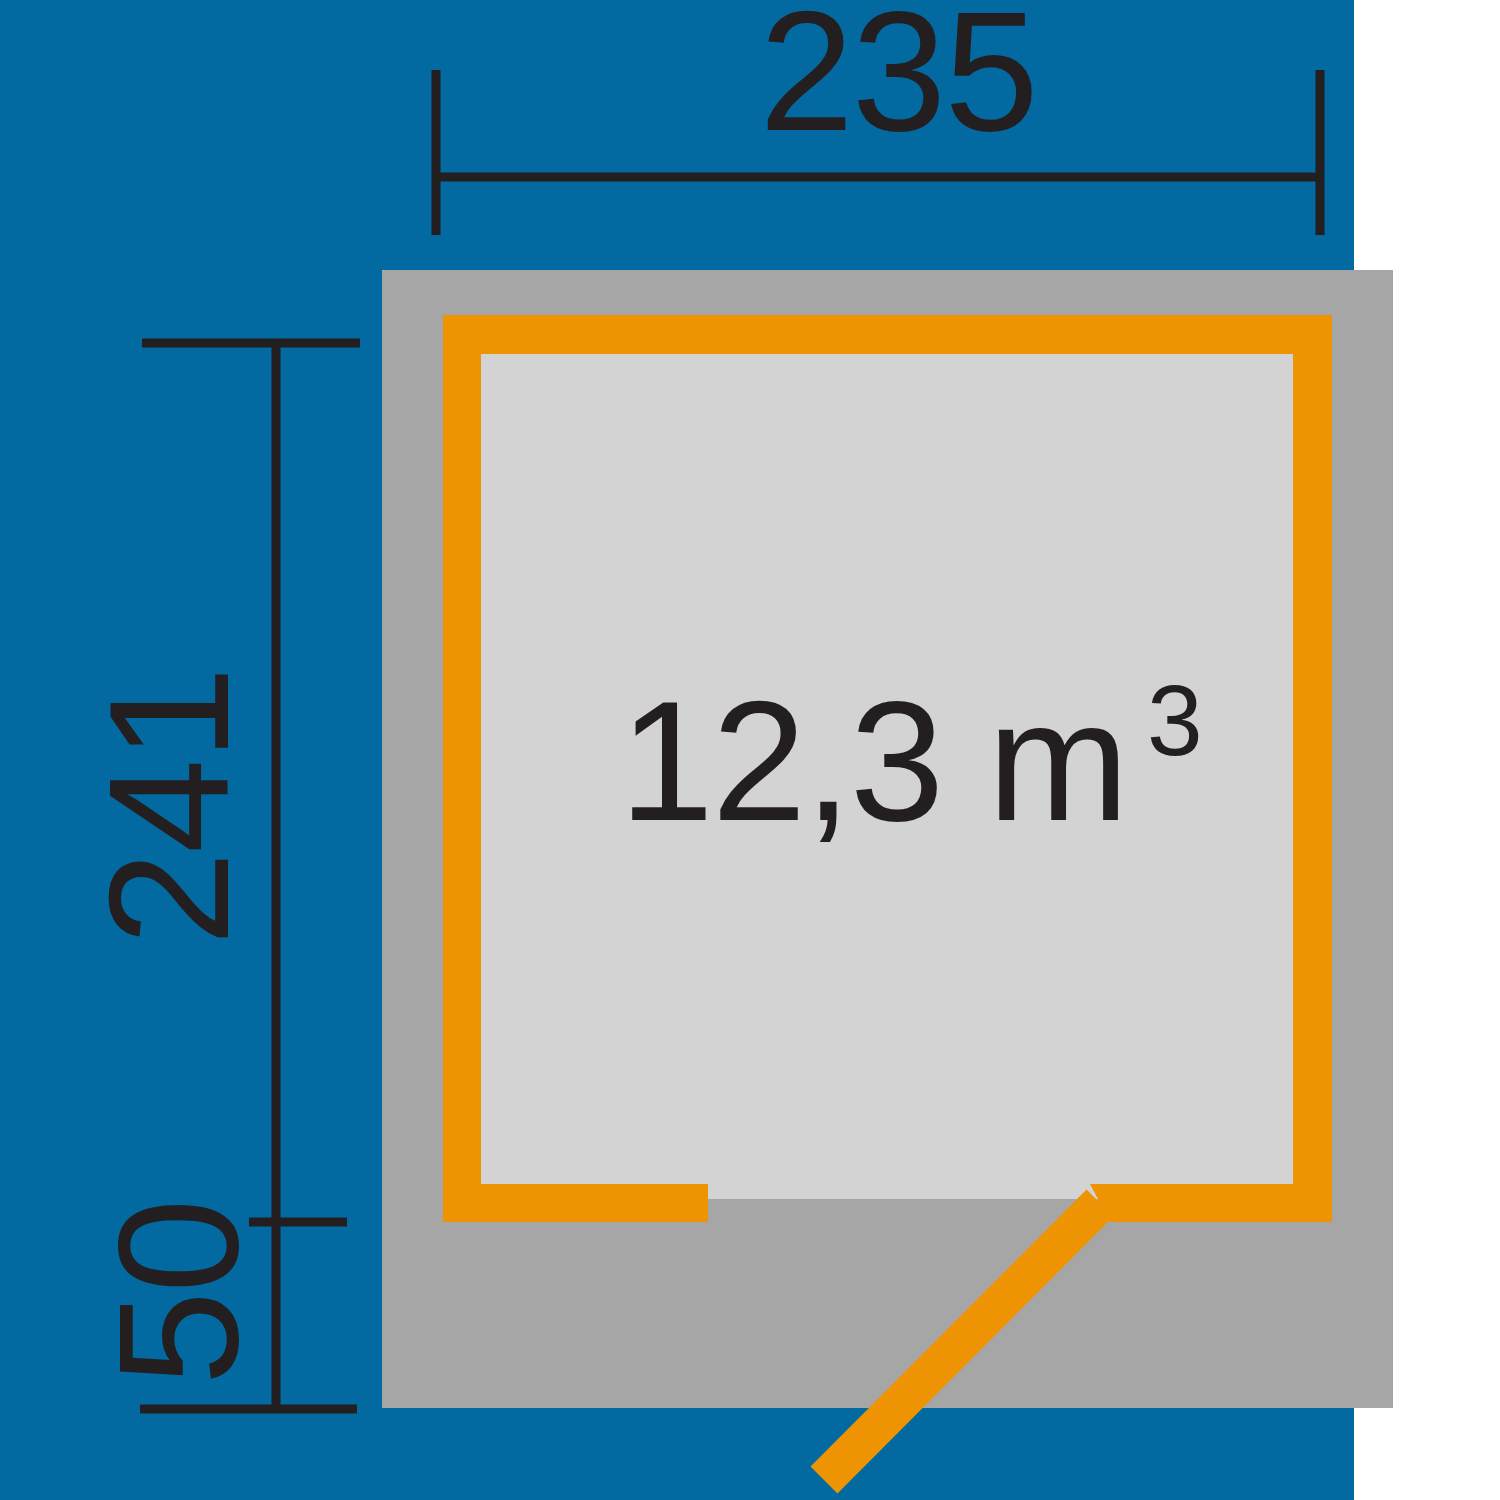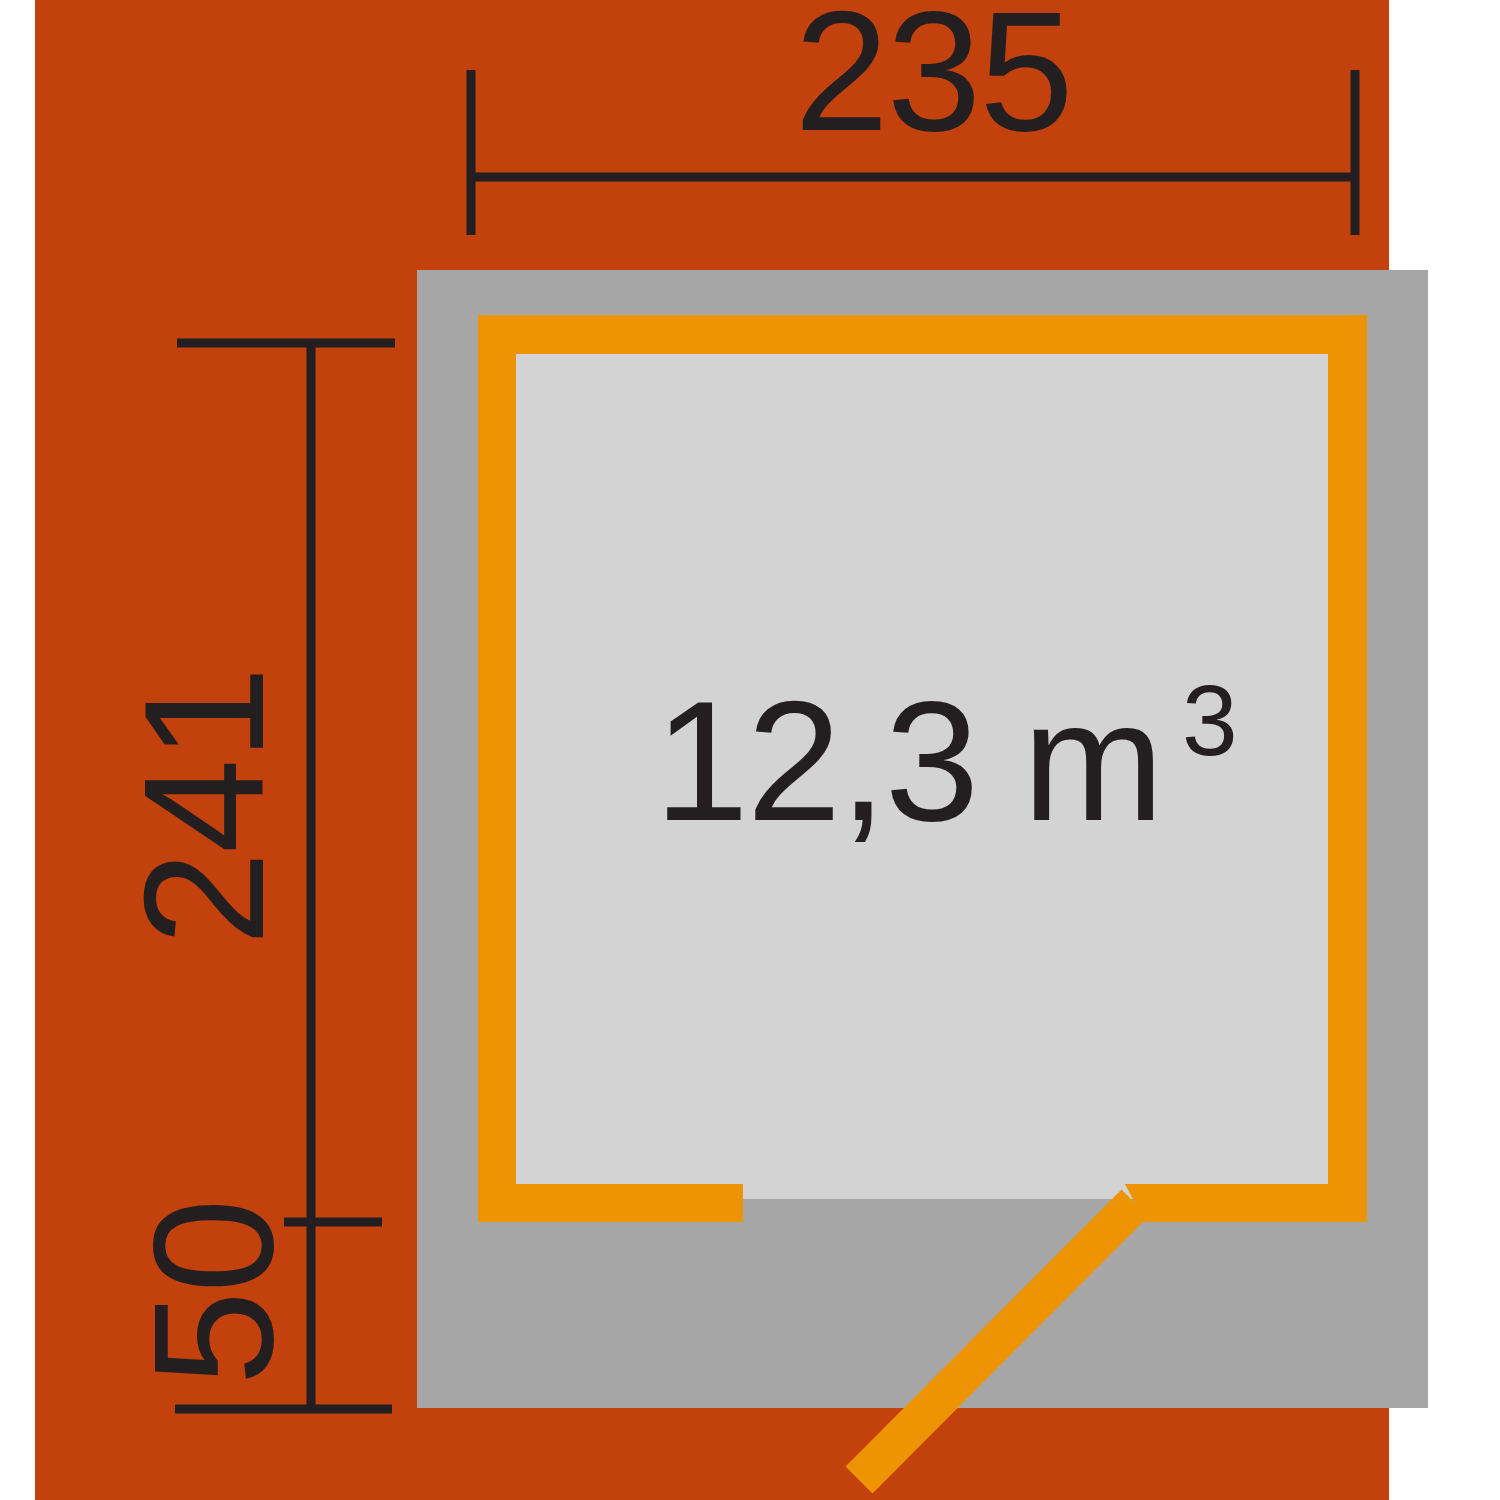--- a/index.html
+++ b/index.html
@@ -7,22 +7,21 @@
     padding: 0;
     width: 1500px;
     height: 1500px;
     background: #ffffff;
     overflow: hidden;
   }
   .stage {
     position: relative;
     width: 1354px;
     height: 1500px;
-    background: #c2410c;
-    margin-left: 35px;
+    background: #0369a1;
   }
   svg {
     display: block;
   }
   text {
     font-family: "Liberation Sans", "DejaVu Sans", sans-serif;
     font-weight: normal;
   }
 </style>
 </head>

